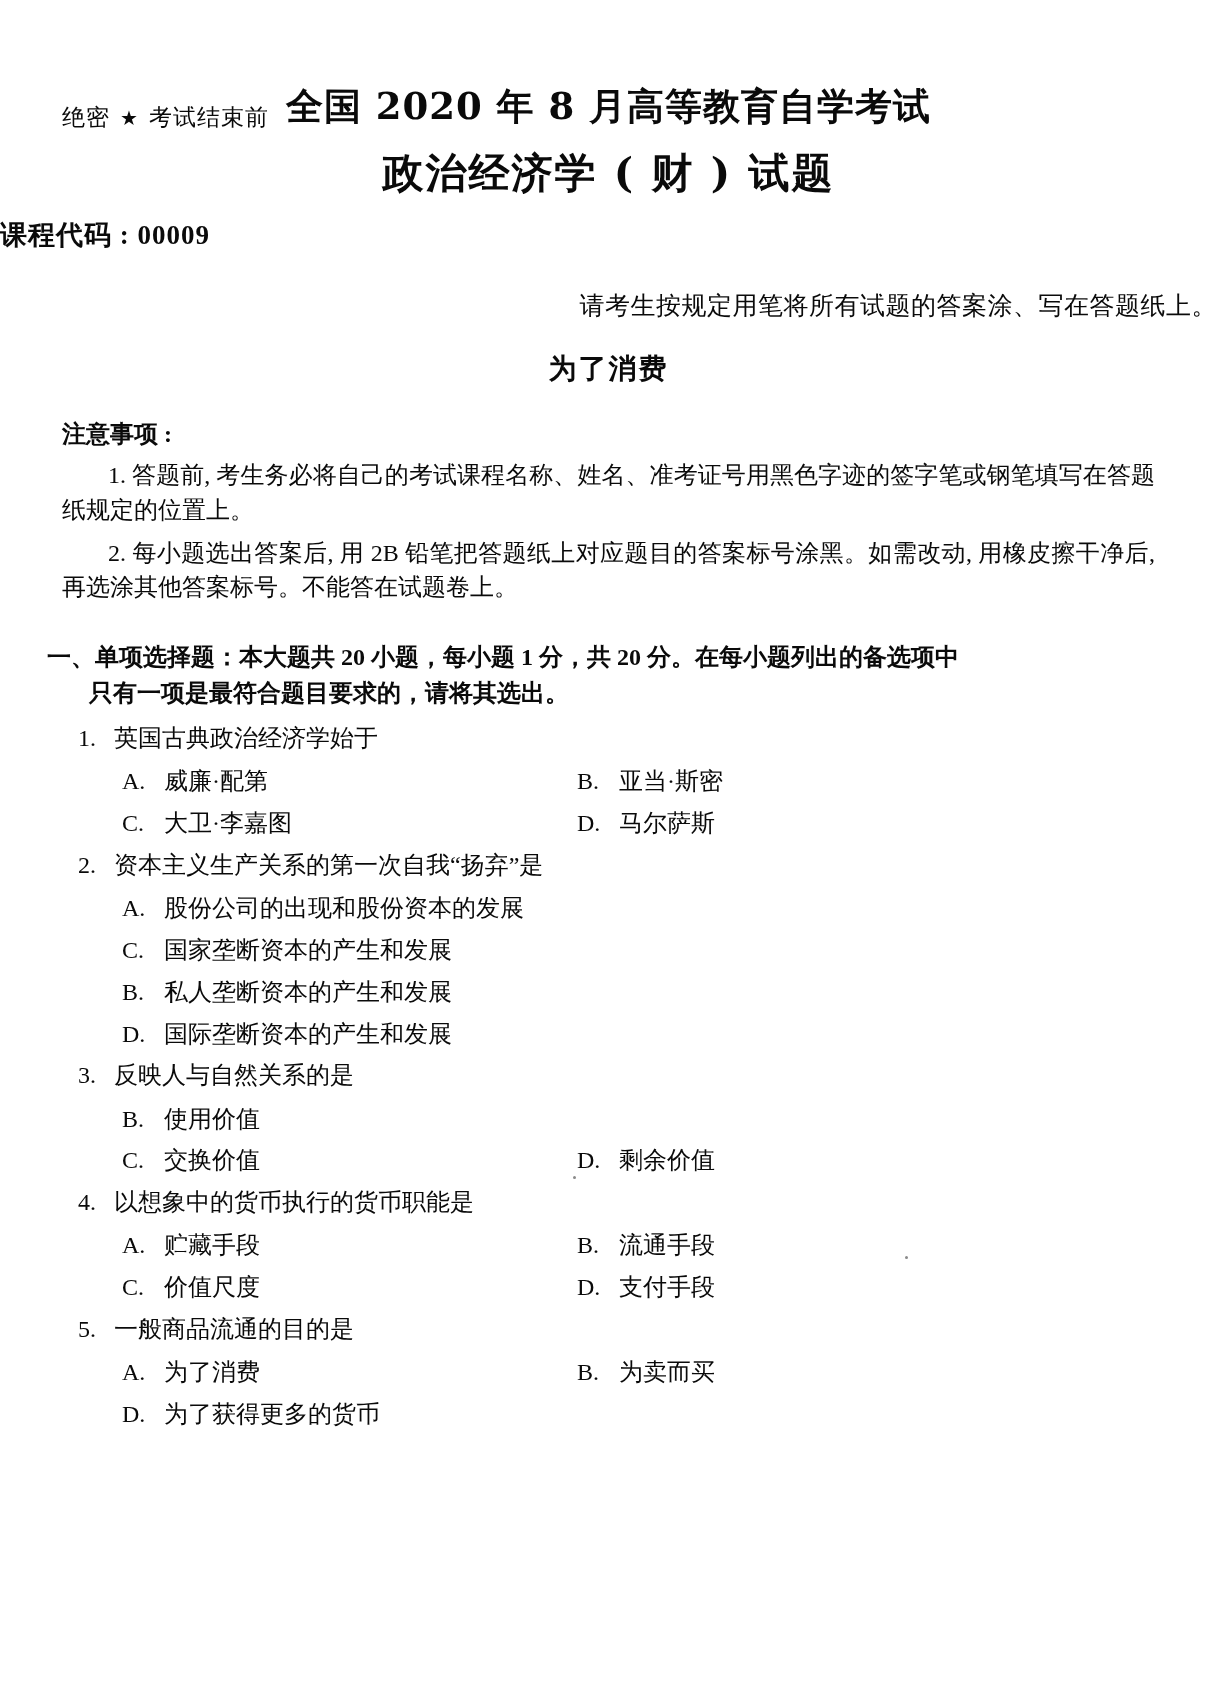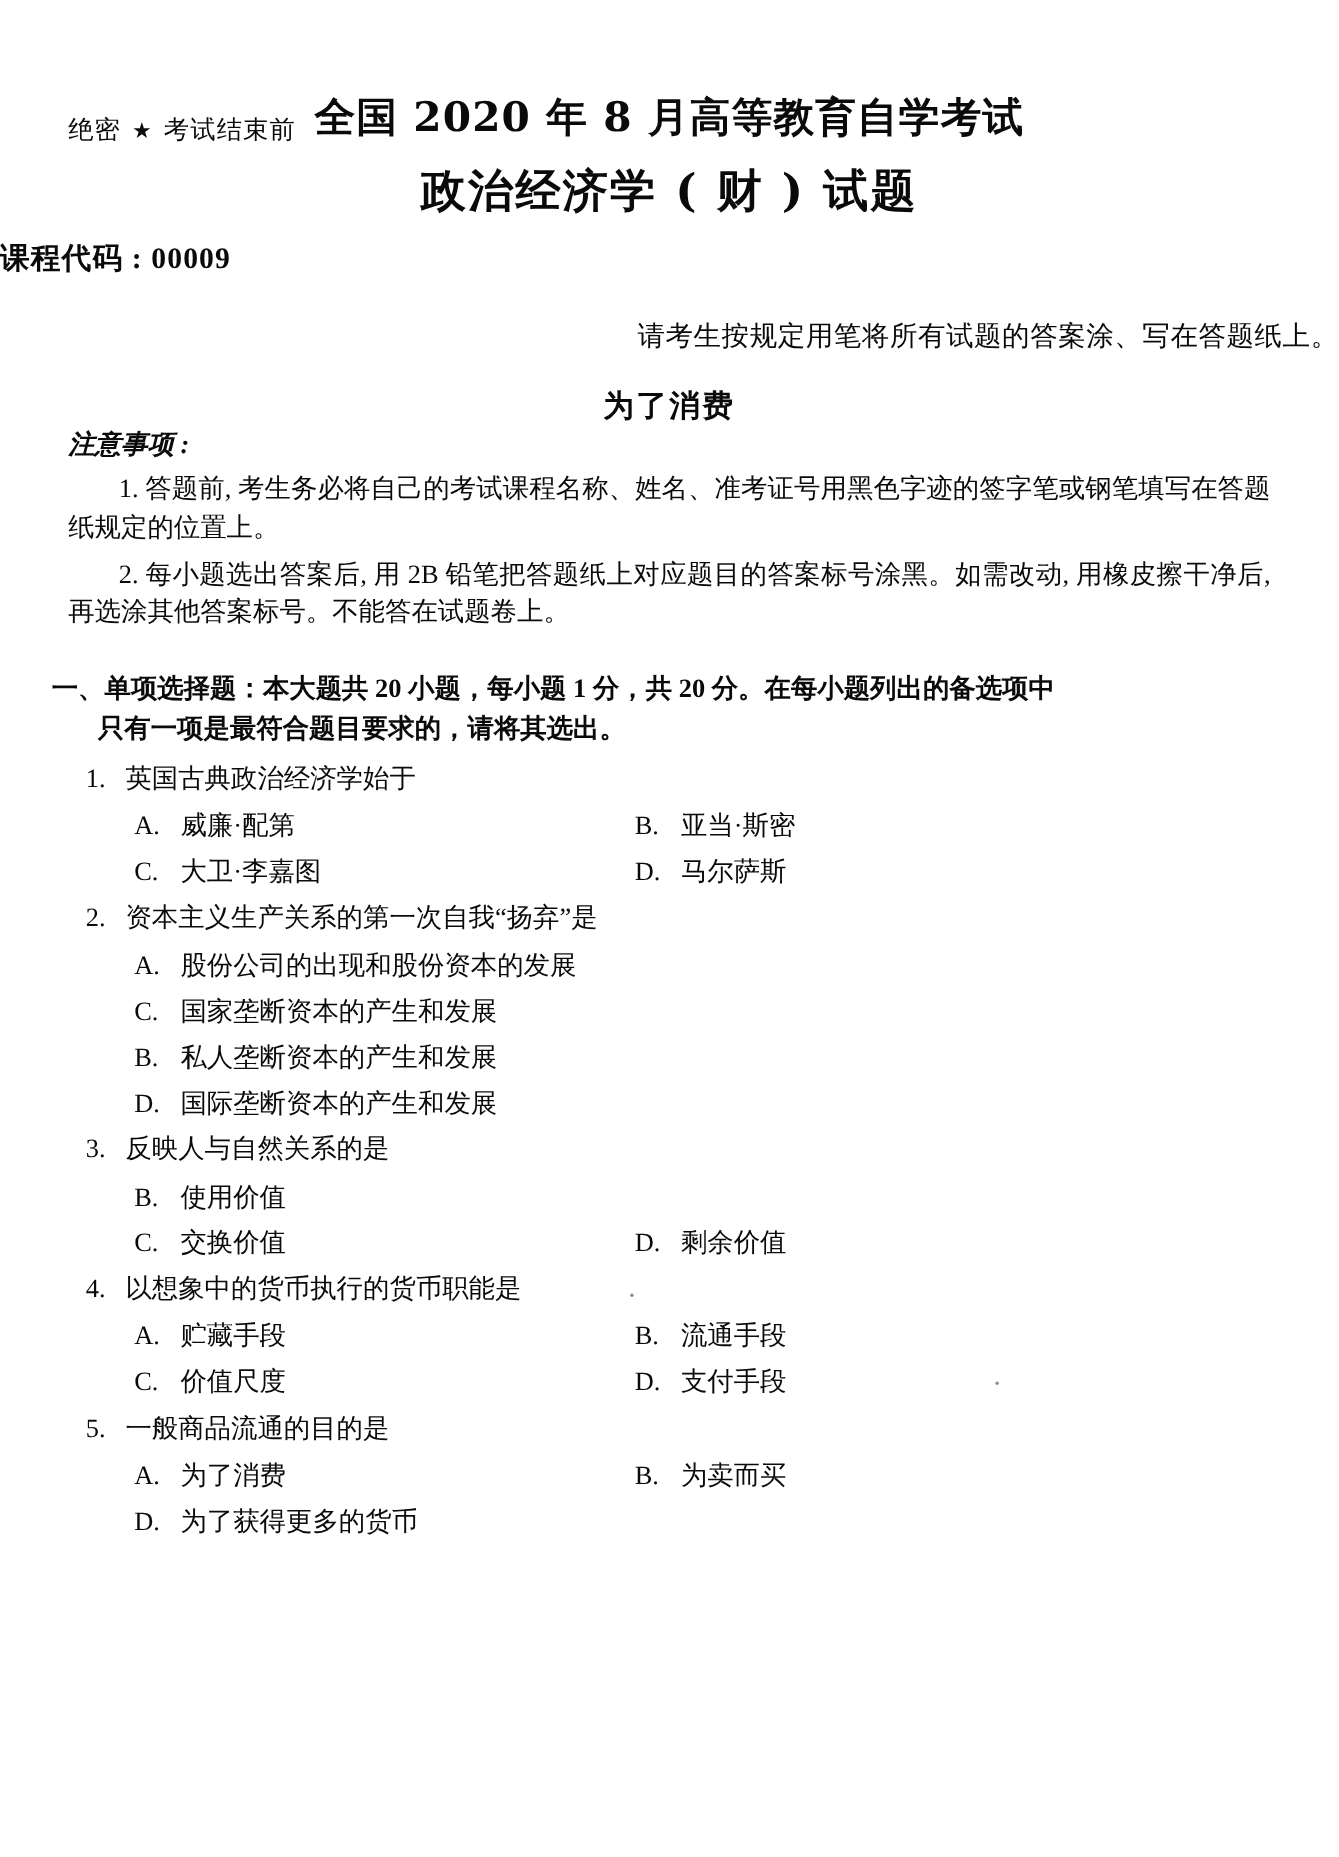--- a/index.html
+++ b/index.html
@@ -65,24 +65,24 @@
     letter-spacing: 0.5px;
   }
   .section-title {
     margin-top: 28px;
     text-align: center;
     font-size: 28px;
     font-weight: bold;
     letter-spacing: 2px;
   }
   .notes-head {
+    margin-top: 30px;
     margin-left: 62px;
     font-size: 24px;
     font-weight: bold;
-    font-style: italic;
   }
   .note-item {
     margin-top: 8px;
     margin-left: 62px;
     margin-right: 62px;
     font-size: 24px;
     line-height: 1.45;
     text-indent: 46px;
     text-align: justify;
   }

